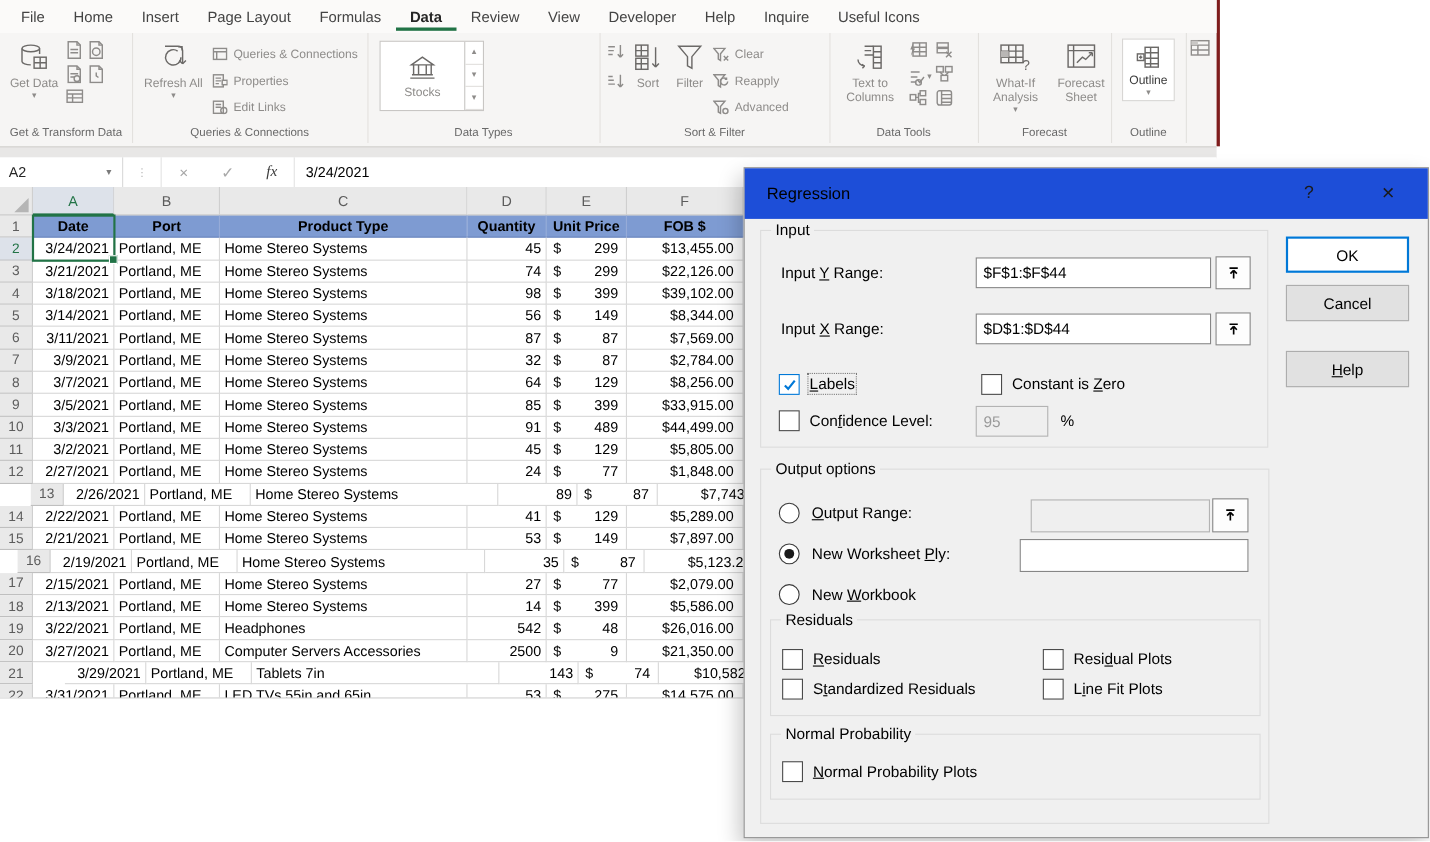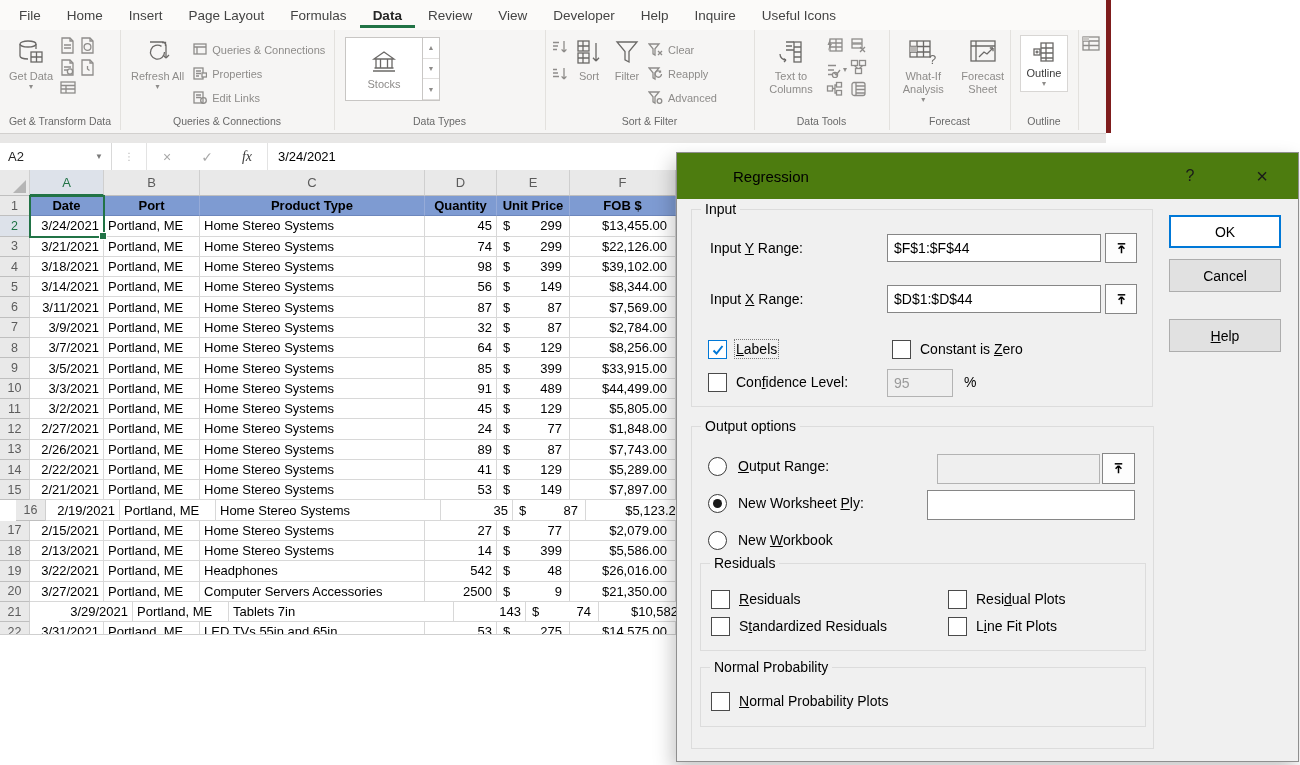--- a/index.html
+++ b/index.html
@@ -1,18 +1,18 @@
 <!DOCTYPE html>
 <html><head>
 <meta charset="utf-8">
 <style>
   html,body{margin:0;padding:0;background:#fff;font-family:"Liberation Sans",sans-serif;}
   #canvas{position:relative;width:1300px;height:765px;background:#fff;overflow:hidden;font-size:13px;color:#262626;}
   
-  #ribbon{position:absolute;left:0;top:0;width:1106px;height:133px;background:#f6f5f4;border-right:5px solid #7f1d1d;}
+  #ribbon{position:absolute;left:0;top:0;width:1106px;height:133px;background:#f6f5f4;border-right:3px solid #7f1d1d;}
   #rtabs{height:30px;display:flex;align-items:center;background:#fbfaf9;padding-left:6px;}
   .rtab{padding:6px 13px 5px 13px;font-size:13.5px;color:#444;cursor:default;}
   .rtab.active{color:#262626;font-weight:700;border-bottom:3px solid #217346;padding-bottom:2px;}
   #rcontent{position:relative;height:103px;}
   .rgroup{position:absolute;top:0;height:100px;border-right:1px solid #e3e1de;}
   .gcap{position:absolute;bottom:3px;left:0;width:100%;text-align:center;font-size:10.5px;color:#696969;white-space:nowrap;}
   .grow{display:flex;align-items:flex-start;padding-top:5px;height:78px;box-sizing:border-box;}
   .bigbtn{display:flex;flex-direction:column;align-items:center;font-size:11px;color:#8e8c8a;line-height:1.2;text-align:center;padding:1px 3px;}
   .bigbtn .bicon{height:32px;display:flex;align-items:center;justify-content:center;margin-bottom:2px;}
   .smbtn{display:flex;align-items:center;gap:5px;font-size:11px;color:#8e8c8a;height:21px;white-space:nowrap;}
@@ -46,21 +46,21 @@
   .cell.hdr{background:#7e9bd2;font-weight:700;justify-content:center;border-right:1px solid #96abd8;border-bottom:1px solid #6d87bd;}
   .al-r{justify-content:flex-end;padding-right:4px;}
   .al-l{justify-content:flex-start;padding-left:4px;}
   .price{justify-content:space-between;padding:0 7px 0 6px;}
   .fob{justify-content:flex-end;padding-right:8px;}
   #selbox{position:absolute;border:2px solid #217346;pointer-events:none;}
   #selhandle{position:absolute;width:6px;height:6px;background:#217346;border:1px solid #fff;pointer-events:none;}
   .corner-tri{width:0;height:0;border-left:13px solid transparent;border-bottom:13px solid #b5b5b5;margin:8px 3px 0 auto;}
   
   #dialog{position:absolute;left:676px;top:152px;width:623px;height:610px;background:#f0f0f0;border:1px solid #8f8f8f;box-shadow:-4px 8px 18px rgba(0,0,0,.22);box-sizing:border-box;font-size:14px;color:#000;}
-  #dtitle{height:46px;background:#4d7c0f;display:flex;align-items:center;padding-left:36px;}
+  #dtitle{height:46px;background:#1d4ed8;display:flex;align-items:center;}
   #dtitle .ttext{padding-left:20px;font-size:15px;}
   .titlebtn{position:absolute;top:10px;width:30px;height:26px;display:flex;align-items:center;justify-content:center;color:#1a1a1a;}
   .groupbox{position:absolute;border:1px solid #dcdcdc;box-sizing:border-box;}
   .gblabel{position:absolute;top:-9px;left:9px;background:#f0f0f0;padding:0 4px;font-size:14px;}
   .dlabel{position:absolute;white-space:nowrap;}
   .dfield{position:absolute;background:#fff;border:1px solid #868686;box-sizing:border-box;display:flex;align-items:center;padding-left:6px;font-size:14px;}
   .dfield.disabled{background:#efefef;border-color:#b3b3b3;color:#9a9a9a;}
   .picker{position:absolute;width:32px;height:30px;background:#fdfdfd;border:1px solid #868686;box-sizing:border-box;display:flex;align-items:center;justify-content:center;}
   .cbox{position:absolute;width:19px;height:19px;background:#fff;border:1px solid #4a4a4a;box-sizing:border-box;display:flex;align-items:center;justify-content:center;}
   .cbox.checked{border:1px solid #0078d7;}
@@ -531,21 +531,21 @@
         <div class="cell al-r" style="width: 74px; flex: 0 0 74px;">2/27/2021</div>
         <div class="cell al-l" style="width: 96px; flex: 0 0 96px;">Portland, ME</div>
         <div class="cell al-l" style="width: 225px; flex: 0 0 225px;">Home Stereo Systems</div>
         <div class="cell al-r" style="width: 72px; flex: 0 0 72px;">24</div>
         <div class="cell price" style="width: 73px; flex: 0 0 73px;">
           <span>$</span>
           <span>77</span>
         </div>
         <div class="cell fob" style="width: 106px; flex: 0 0 106px;">$1,848.00</div>
       </div>
-      <div class="srow" style="height: 20.3px;">
+      <div class="srow" style="height: 20.3px; padding-left: 28px;">
         <div class="hcell" style="width: 30px; flex: 0 0 30px;">13</div>
         <div class="cell al-r" style="width: 74px; flex: 0 0 74px;">2/26/2021</div>
         <div class="cell al-l" style="width: 96px; flex: 0 0 96px;">Portland, ME</div>
         <div class="cell al-l" style="width: 225px; flex: 0 0 225px;">Home Stereo Systems</div>
         <div class="cell al-r" style="width: 72px; flex: 0 0 72px;">89</div>
         <div class="cell price" style="width: 73px; flex: 0 0 73px;">
           <span>$</span>
           <span>87</span>
         </div>
         <div class="cell fob" style="width: 106px; flex: 0 0 106px;">$7,743.00</div>

